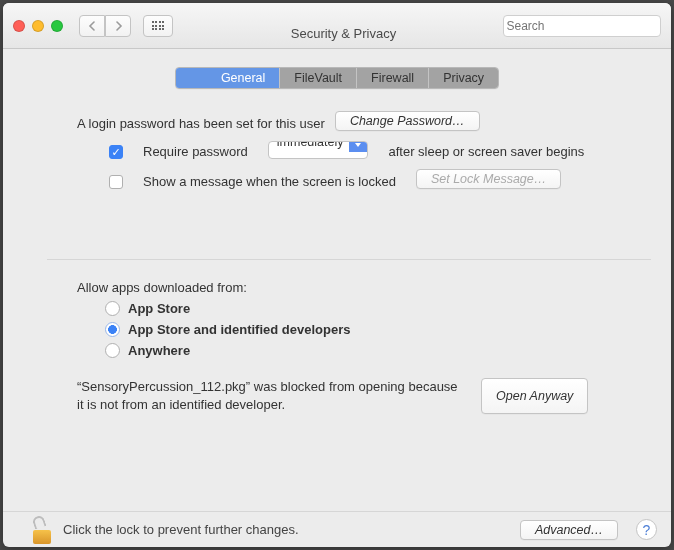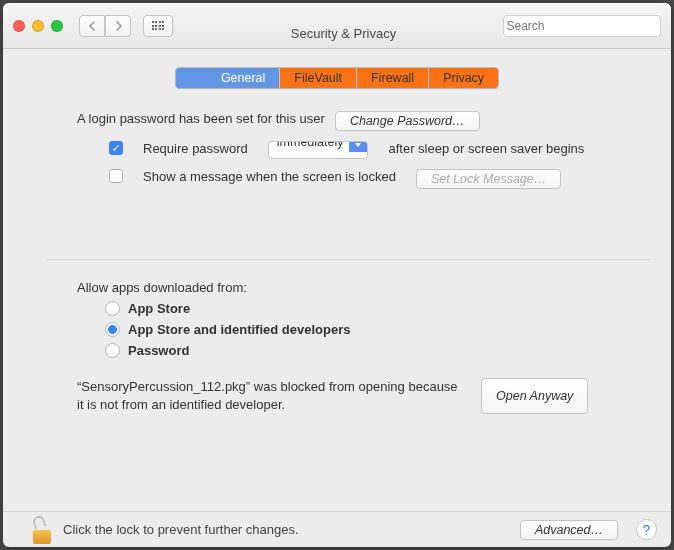--- a/index.html
+++ b/index.html
@@ -17,25 +17,25 @@
 .nav-btn.right { border-radius: 0 4px 4px 0; }
 .grid-btn { width: 30px; height: 22px; background: linear-gradient(#fdfdfd,#f2f2f2); border: 1px solid #c4c4c4; border-radius: 4px; display: flex; align-items: center; justify-content: center; margin-left: 4px; }
 .grid-dots { display:grid; grid-template-columns:repeat(4,2px); grid-template-rows:repeat(3,2px); gap:1.5px; }
 .grid-dots span{width:2px;height:2px;background:#666;}
 .title { position: absolute; left: 13px; right: 0; text-align: center; font-size: 13px; color: #4a4a4a; font-weight: 500; pointer-events: none; margin-top: 16px; }
 .search-wrap { margin-left: auto; width: 158px; height: 22px; background: #fff; border: 1px solid #cfcfcf; border-radius: 4px; display: flex; align-items: center; padding: 0 6px; gap: 4px; justify-content: center; }
 .search-wrap input { border: none; outline: none; background: transparent; font-size: 12px; flex: 1; color: #333; }
 .search-icon { color: #888; }
 .tabs { display: flex; justify-content: center; padding: 18px 0 0; }
 .tab-ctrl { display: flex; border: 1px solid #b8b8b8; border-radius: 4px; overflow: hidden; box-shadow: 0 0.5px 0 rgba(0,0,0,0.05); }
-.tab { padding: 3px 14px; font-size: 12.5px; background: #f97316; color: #333; border-right: 1px solid #c4c4c4; cursor: default; }
+.tab { padding: 3px 14px; font-size: 12.5px; background: #a3a3a3; color: #333; border-right: 1px solid #c4c4c4; cursor: default; }
 .tab:last-child { border-right: none; }
 .tab.active { background: #6496e6; color: #fff; padding-left: 45px; }
 .pane { flex: 1; padding: 22px 50px 0 74px; font-size: 13px; color: #333; }
-.row { display: flex; align-items: flex-start; gap: 10px; margin-bottom: 10px; }
+.row { display: flex; align-items: flex-end; gap: 10px; margin-bottom: 10px; }
 .btn { background: linear-gradient(#ffffff,#f4f4f4); border: 1px solid #c4c4c4; border-radius: 4px; padding: 2px 14px; font-size: 12.5px; color: #333; box-shadow: 0 0.5px 0 rgba(0,0,0,0.05); font-style: italic; }
 .btn.disabled { color: #aaa; }
 .checkbox { width: 14px; height: 14px; border: 1px solid #b0b0b0; border-radius: 3px; background: #fff; display: inline-flex; align-items: center; justify-content: center; flex-shrink: 0; }
 .checkbox.checked { background: #3b82f6; border-color: #3b82f6; }
 .checkbox.checked::after { content: "✓"; color: #fff; font-size: 11px; line-height: 1; }
 .select { display: inline-flex; align-items: center; background: #fff; border: 1px solid #c4c4c4; border-radius: 4px; padding: 0 0 16px 8px; font-size: 12.5px; height: 16px; overflow:hidden; }
 .select-arrows { width: 18px; height: 20px; background: #5b8ef0; display: flex; flex-direction: column; align-items: center; justify-content: center; margin-left: 6px; }
 .sa { width: 0; height: 0; border-left: 3px solid transparent; border-right: 3px solid transparent; }
 .sa.up { border-bottom: 4px solid #fff; margin-bottom: 1px; }
 .sa.dn { border-top: 4px solid #fff; margin-top: 1px; }
@@ -145,21 +145,21 @@
       <div class="radio-row">
         <span class="radio"></span>
         <span>App Store</span>
       </div>
       <div class="radio-row">
         <span class="radio checked"></span>
         <span>App Store and identified developers</span>
       </div>
       <div class="radio-row">
         <span class="radio"></span>
-        <span>Password</span>
+        <span>Anywhere</span>
       </div>
     </div>
 
     <div class="blocked">
       <div class="blocked-text">“SensoryPercussion_112.pkg” was blocked from opening because it is not from an identified developer.</div>
       <button class="btn">Open Anyway</button>
     </div>
 
   </div>
 

